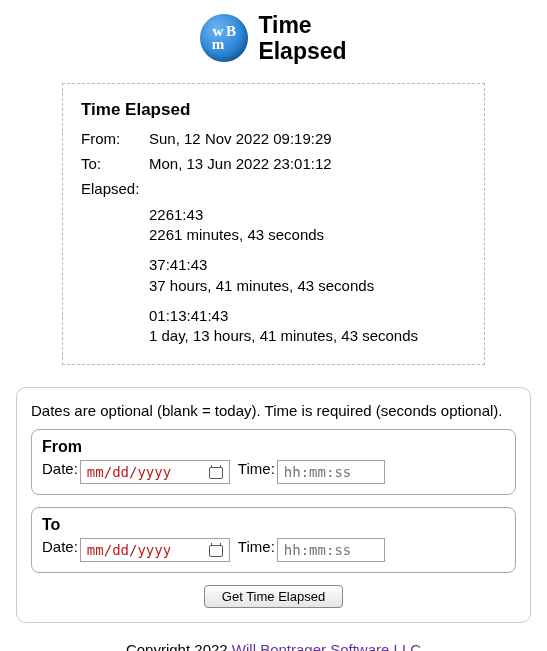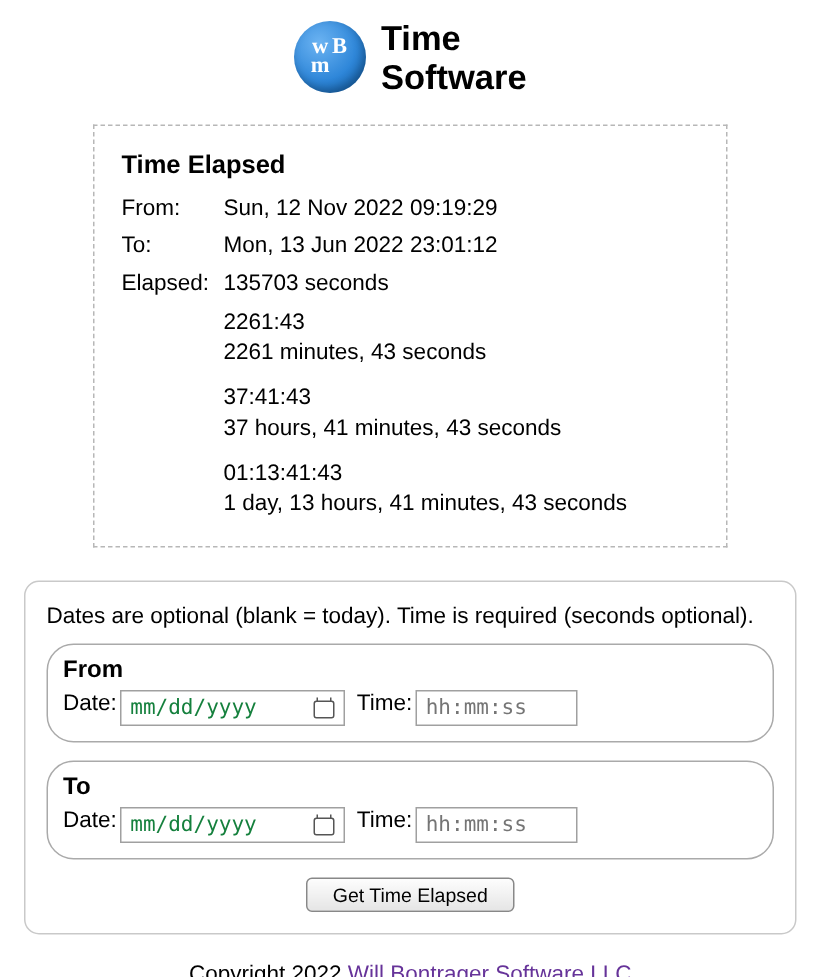--- a/index.html
+++ b/index.html
@@ -75,38 +75,38 @@
     border-radius: 10px;
     padding: 14px 14px 14px 14px;
     margin: 0 4px;
   }
   .hint {
     font-size: 15px;
     margin-bottom: 10px;
   }
   .fieldset {
     border: 1px solid #aaa;
-    border-radius: 18px;
+    border-radius: 8px;
     padding: 8px 10px 10px 10px;
     margin-bottom: 12px;
   }
   .fieldset-title {
     font-weight: bold;
     font-size: 16px;
     margin-bottom: 4px;
   }
   .field-row {
     display: flex;
     gap: 2px;
     font-size: 15px;
   }
   .date-input, .time-input {
     font-family: monospace, monospace;
     font-size: 14px;
-    color: #15803d;
+    color: #b91c1c;
     border: 1px solid #a0a0a0;
     background: #fff;
     height: 24px;
     padding: 2px 6px;
   }
   .date-input {
     width: 150px;
     display: flex;
     align-items: center;
     justify-content: space-between;
@@ -156,40 +156,39 @@
   <div class="logo">
     <div class="logo-inner">
       <span>w</span>
       <span>B</span>
       <span>m</span>
       <span></span>
     </div>
   </div>
   <div class="header-title">
     <div>Time</div>
-    <div>Software</div>
+    <div>Elapsed</div>
   </div>
 </div>
 
 <div class="results">
   <div class="results-title">Time Elapsed</div>
 
   <div class="row">
     <div class="label">From:</div>
     <div>Sun, 12 Nov 2022 09:19:29</div>
   </div>
 
   <div class="row">
     <div class="label">To:</div>
     <div>Mon, 13 Jun 2022 23:01:12</div>
   </div>
 
   <div class="row">
     <div class="label">Elapsed:</div>
-    <div>135703 seconds</div>
   </div>
 
   <div class="elapsed-block">
     <div>2261:43</div>
     <div>2261 minutes, 43 seconds</div>
   </div>
   <div class="elapsed-block">
     <div>37:41:43</div>
     <div>37 hours, 41 minutes, 43 seconds</div>
   </div>

